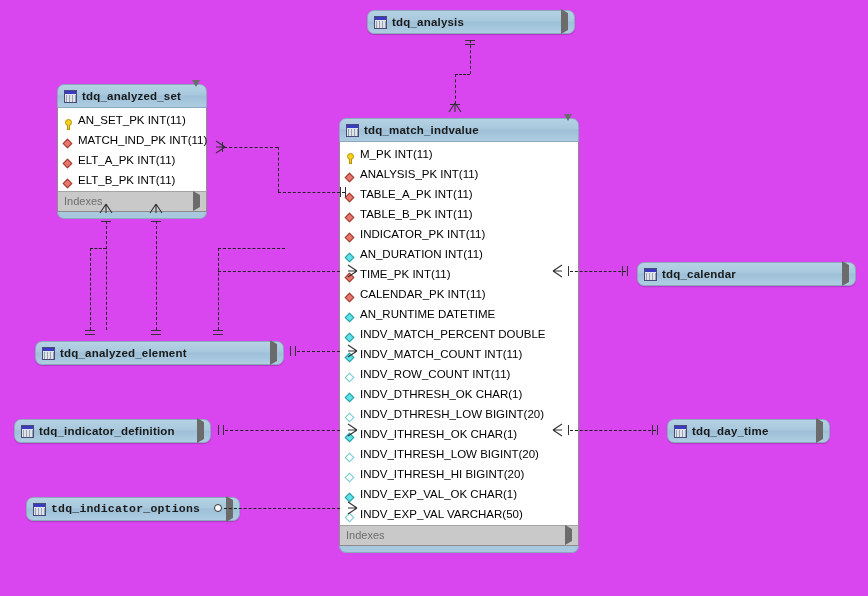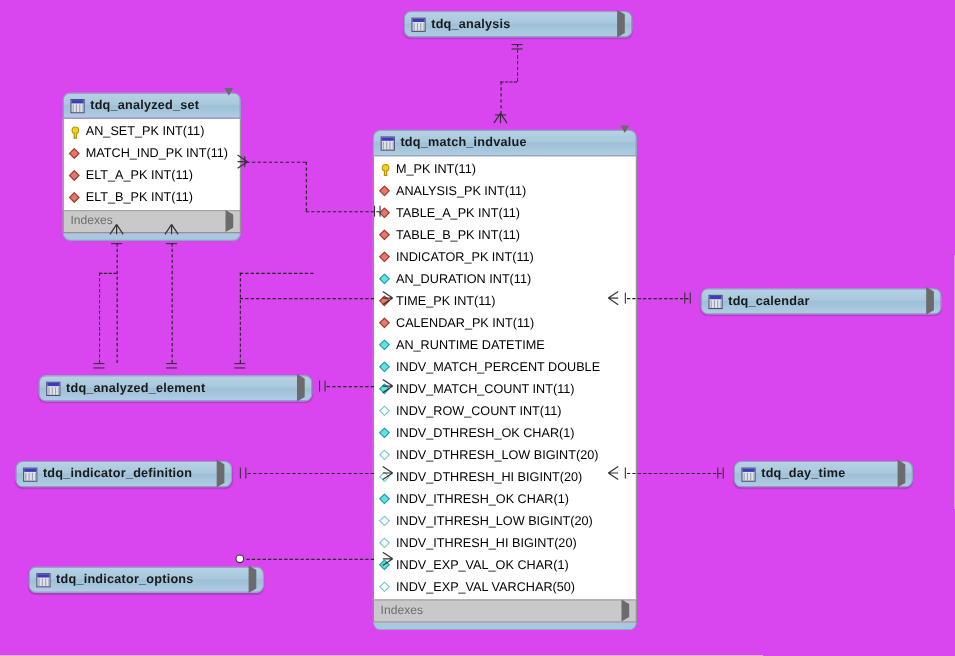--- a/index.html
+++ b/index.html
@@ -26,21 +26,21 @@
   .ticon{width:13px;height:13px;box-sizing:border-box;flex:0 0 13px;
     border:1px solid #4a4a7a;background:#dfe3ea;position:relative;}
   .ticon i{position:absolute;left:0;right:0;top:0;height:3px;background:#3b3bbf;display:block;}
   .ticon b{position:absolute;left:1px;top:4px;width:1px;height:7px;background:#9aa2ae;display:block;
      box-shadow:3px 0 0 #9aa2ae,6px 0 0 #9aa2ae,9px 0 0 #9aa2ae;}
 
   .arrow-r{width:0;height:0;border-left:7px solid #6b6b6b;border-top:4.5px solid transparent;border-bottom:4.5px solid transparent;}
   .arrow-d{width:0;height:0;border-top:7px solid #6b6b6b;border-left:4.5px solid transparent;border-right:4.5px solid transparent;}
 
   .body{border-left:1px solid #8c8c8c;border-right:1px solid #8c8c8c;background:#ffffff;padding:2px 0 1px 0;}
-  .col{height:20px;line-height:20px;display:flex;align-items:center;padding-left:5px;white-space:nowrap;font-size:11.5px;color:#000;}
+  .col{height:20px;line-height:20px;display:flex;align-items:flex-end;padding-left:5px;white-space:nowrap;font-size:11.5px;color:#000;}
   .col .nm{margin-left:4px;}
 
   .foot{height:19px;line-height:19px;background:#c9c9c9;
     border:1px solid #8c8c8c;border-top:1px solid #a3a3a3;
     display:flex;align-items:flex-start;padding:0 6px;font-size:11px;color:#6e6e6e;}
   .foot .arrow{margin-left:auto;}
   .foot-strip{height:6px;background:#a8c8dd;border:1px solid #8aa9bd;border-top:none;border-radius:0 0 7px 7px;}
 
   
   .mk{width:11px;height:11px;flex:0 0 11px;position:relative;}
@@ -72,21 +72,21 @@
       <div class="tbl" style="left: 367px; top: 10px; width: 208px;">
         <div class="hdr">
           <span class="ticon">
             <i></i>
             <b></b>
           </span>
           <span class="ttl">tdq_analysis</span>
           <span class="arrow"><span class="arrow-r"></span></span>
         </div>
       </div>
-      <div class="tbl expanded" style="left: 57px; top: 84px; width: 162px;">
+      <div class="tbl expanded" style="left: 57px; top: 84px; width: 150px;">
         <div class="hdr">
           <span class="ticon">
             <i></i>
             <b></b>
           </span>
           <span class="ttl">tdq_analyzed_set</span>
           <span class="arrow"><span class="arrow-d"></span></span>
         </div>
         <div class="body">
           <div class="col">
@@ -204,26 +204,20 @@
             </span>
             <span class="nm">INDV_DTHRESH_OK CHAR(1)</span>
           </div>
           <div class="col">
             <span class="mk d-cy-o">
               <i class="dia"></i>
             </span>
             <span class="nm">INDV_DTHRESH_LOW BIGINT(20)</span>
           </div>
           <div class="col">
-            <span class="mk d-cy-o">
-              <i class="dia"></i>
-            </span>
-            <span class="nm">INDV_DTHRESH_HI BIGINT(20)</span>
-          </div>
-          <div class="col">
             <span class="mk d-cy-f">
               <i class="dia"></i>
             </span>
             <span class="nm">INDV_ITHRESH_OK CHAR(1)</span>
           </div>
           <div class="col">
             <span class="mk d-cy-o">
               <i class="dia"></i>
             </span>
             <span class="nm">INDV_ITHRESH_LOW BIGINT(20)</span>
@@ -286,21 +280,21 @@
       <div class="tbl" style="left: 667px; top: 419px; width: 163px;">
         <div class="hdr">
           <span class="ticon">
             <i></i>
             <b></b>
           </span>
           <span class="ttl">tdq_day_time</span>
           <span class="arrow"><span class="arrow-r"></span></span>
         </div>
       </div>
-      <div class="tbl" style="left: 26px; top: 515px; width: 214px;">
+      <div class="tbl" style="left: 26px; top: 497px; width: 214px; font-family: Liberation Mono, monospace;">
         <div class="hdr">
           <span class="ticon">
             <i></i>
             <b></b>
           </span>
           <span class="ttl">tdq_indicator_options</span>
           <span class="arrow"><span class="arrow-r"></span></span>
         </div>
       </div>
     </div>

